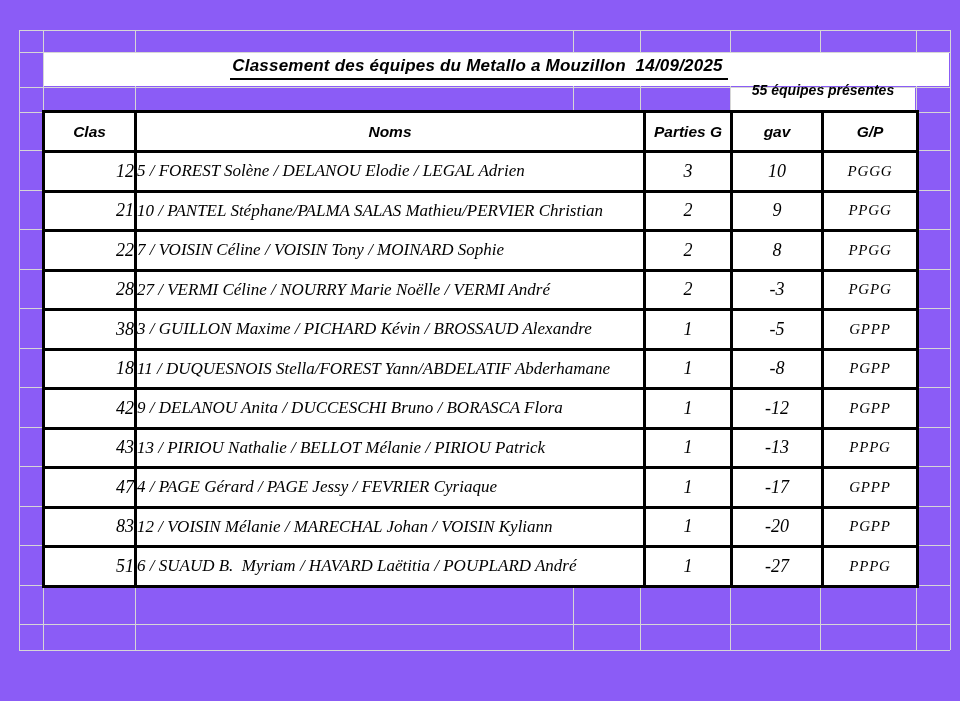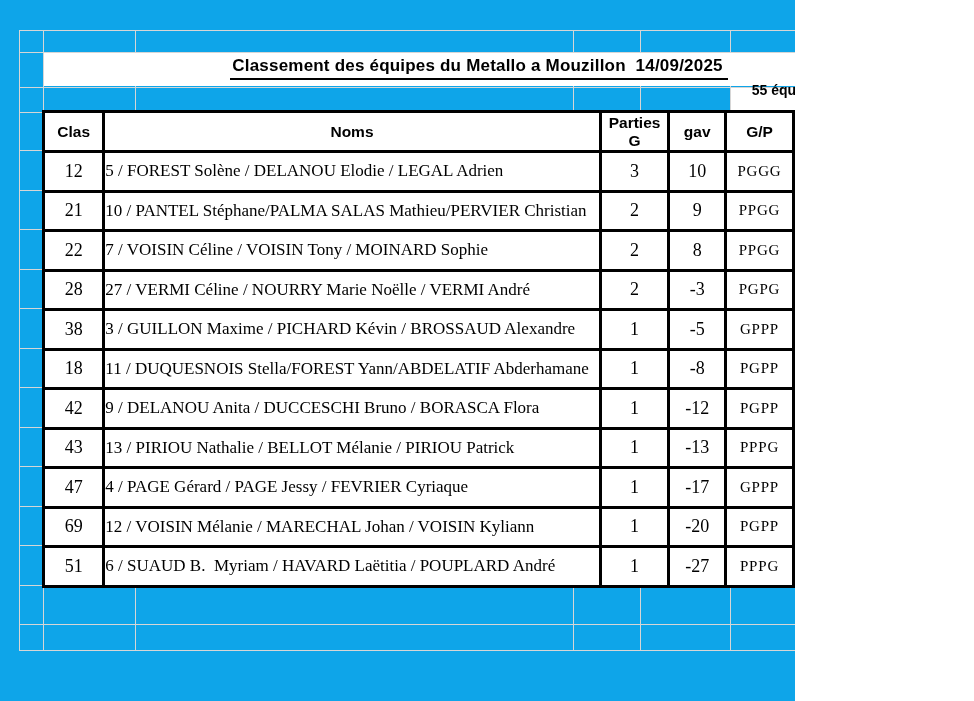--- a/index.html
+++ b/index.html
@@ -1,18 +1,18 @@
 <!DOCTYPE html>
 <html><head>
 <meta charset="utf-8">
 <style>
   html,body{margin:0;padding:0;background:#ffffff;}
   .sheet{
-    position:relative;width:795px;height:701px;background:#0ea5e9;overflow:hidden;
-    font-family:"Liberation Sans",sans-serif;color:#000;
+    position:relative;width:960px;height:701px;background:#8b5cf6;overflow:hidden;
+    font-family:"Liberation Sans",sans-serif;color:#000;font-style:italic;
   }
   
   #grid .vline{position:absolute;width:1px;background:#d6d6d6;z-index:1;}
   #grid .hline{position:absolute;height:1px;background:#d6d6d6;z-index:1;}
   
   .merge{position:absolute;background:#ffffff;z-index:2;}
   .title-merge{left:44px;top:53px;width:905px;height:33px;}
   .subtitle-merge{left:731px;top:88px;width:184px;height:23px;}
   
   .title-wrap{position:absolute;left:42px;top:56px;width:874px;text-align:center;z-index:4;}
@@ -28,21 +28,21 @@
     position:absolute;left:42px;top:110px;z-index:3;
     border-collapse:collapse;table-layout:fixed;background:#ffffff;padding-left:44px;
   }
   table.ranking th, table.ranking td{
     border:3px solid #000;padding:0;overflow:hidden;background:#ffffff;
   }
   table.ranking thead tr{height:40px;}
   table.ranking tbody tr{height:39.5px;}
   th{font-family:"Liberation Sans",sans-serif;font-weight:bold;font-size:15.5px;text-align:center;}
   td{font-family:"Liberation Serif",serif;font-weight:normal;}
-  td.c-clas{font-size:18px;text-align:center;}
+  td.c-clas{font-size:18px;text-align:right;}
   td.c-noms{font-size:17px;text-align:left;padding-left:4px;white-space:pre;}
   td.c-pg{font-size:18px;text-align:center;}
   td.c-gav{font-size:18px;text-align:center;}
   td.c-gp{font-size:15px;text-align:center;letter-spacing:0.8px;margin-left:8px;}
 </style>
 </head>
 <body>
 
 <div class="sheet">
 
@@ -162,21 +162,21 @@
           <td class="c-gp">PPPG</td>
         </tr>
         <tr>
           <td class="c-clas">47</td>
           <td class="c-noms">4 / PAGE Gérard / PAGE Jessy / FEVRIER Cyriaque</td>
           <td class="c-pg">1</td>
           <td class="c-gav">-17</td>
           <td class="c-gp">GPPP</td>
         </tr>
         <tr>
-          <td class="c-clas">69</td>
+          <td class="c-clas">83</td>
           <td class="c-noms">12 / VOISIN Mélanie / MARECHAL Johan / VOISIN Kyliann</td>
           <td class="c-pg">1</td>
           <td class="c-gav">-20</td>
           <td class="c-gp">PGPP</td>
         </tr>
         <tr>
           <td class="c-clas">51</td>
           <td class="c-noms">6 / SUAUD B.  Myriam / HAVARD Laëtitia / POUPLARD André</td>
           <td class="c-pg">1</td>
           <td class="c-gav">-27</td>

